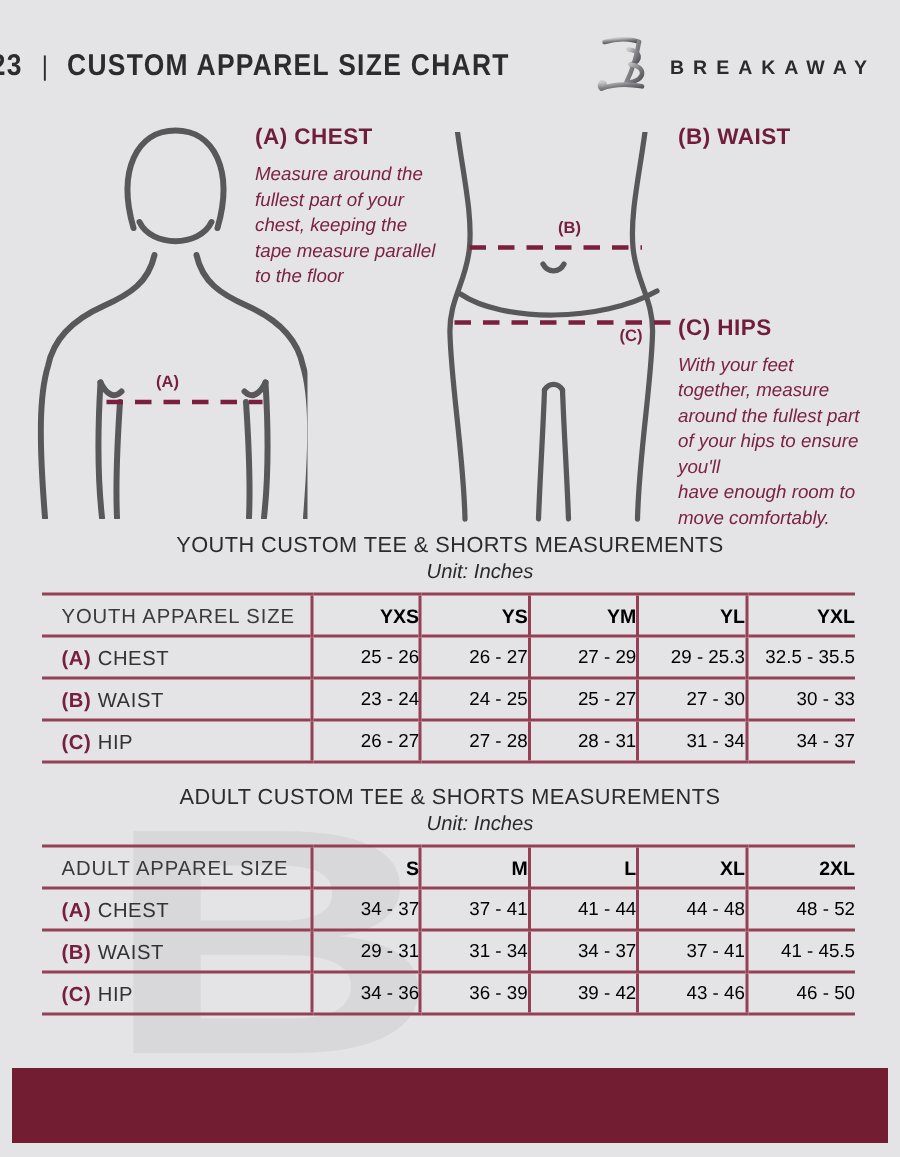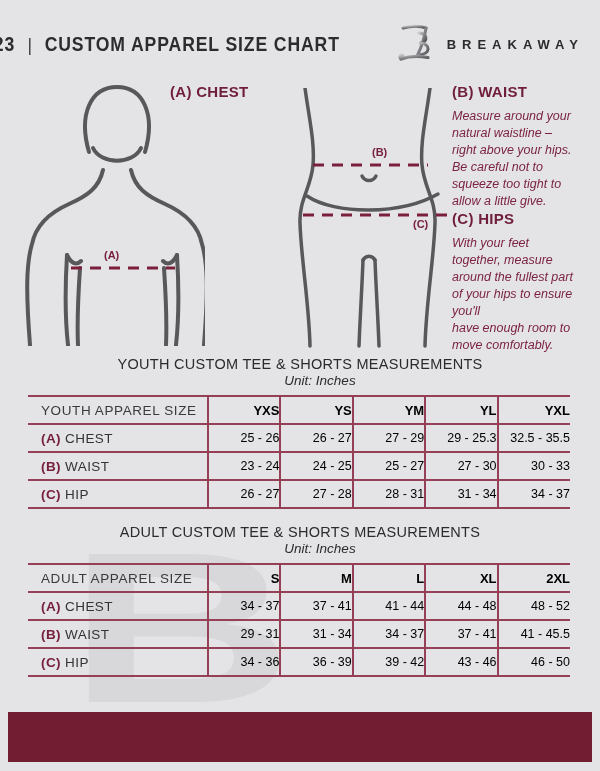--- a/index.html
+++ b/index.html
@@ -125,29 +125,28 @@
       <path d="M90 172 C91 200,93 230,94 258"></path>
     </g>
     <path d="M28 77 H143" fill="none" stroke="#7c1f3c" stroke-width="3" stroke-dasharray="11 8"></path>
     <path d="M18 127 H163" fill="none" stroke="#7c1f3c" stroke-width="3" stroke-dasharray="11 8"></path>
   </svg>
   <span class="diagram-label" style="left:372px; top:146px;">(B)</span>
   <span class="diagram-label" style="left:413px; top:218px;">(C)</span>
 
   <div class="guide-text" style="left:170px; top:83px; width:134px;">
     <h3>(A) CHEST</h3>
+    <p>Measure around the
+fullest part of your
+chest, keeping the
+tape measure parallel
+to the floor</p>
   </div>
   <div class="guide-text" style="left:452px; top:83px; width:142px;">
     <h3>(B) WAIST</h3>
-    <p>Measure around your
-natural waistline –
-right above your hips.
-Be careful not to
-squeeze too tight to
-allow a little give.</p>
   </div>
   <div class="guide-text" style="left:452px; top:210px; width:150px;">
     <h3>(C) HIPS</h3>
     <p>With your feet
 together, measure
 around the fullest part
 of your hips to ensure
 you'll
 have enough room to
 move comfortably.</p>

